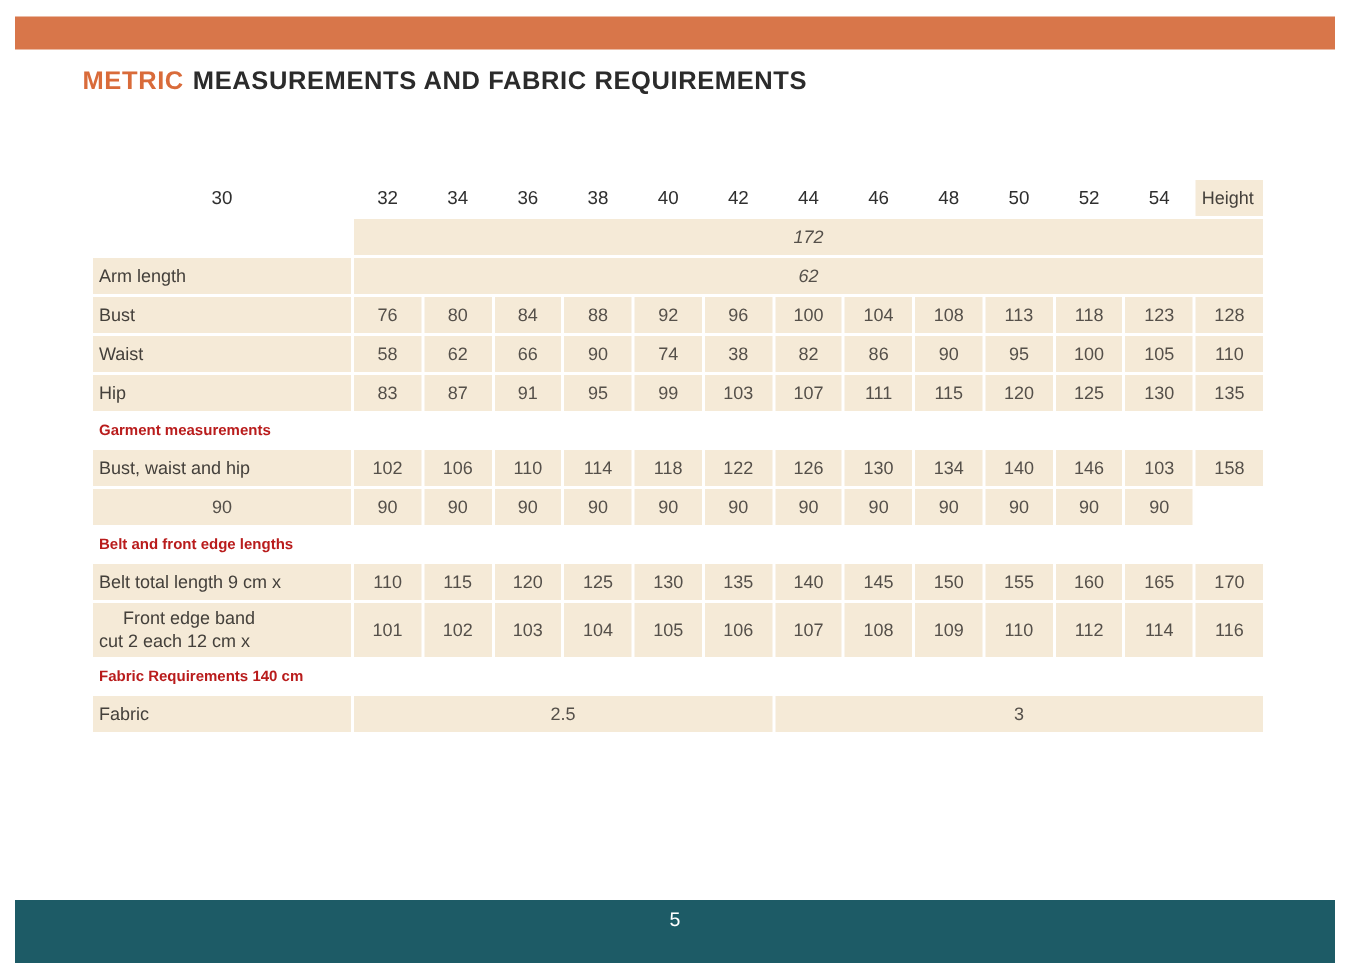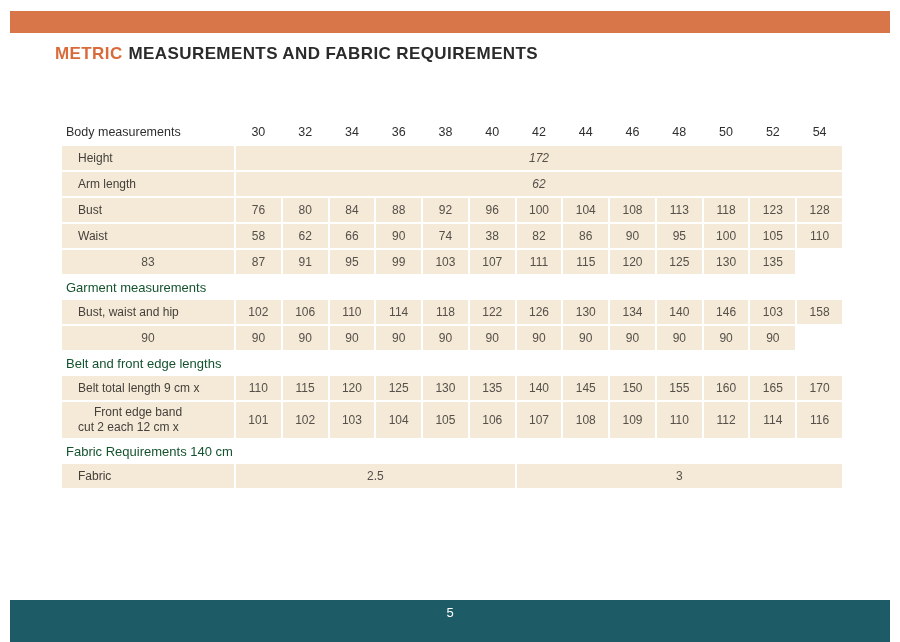--- a/index.html
+++ b/index.html
@@ -22,54 +22,53 @@
     display:grid;
     grid-template-columns:172px repeat(13,1fr);
     gap:2px;
   }
   .cell{
     background:#f5ead7;min-height:24px;
     display:flex;align-items:center;justify-content:center;
     font-size:12px;color:#55504a;
   }
   .cell.label{
-    justify-content:flex-start;padding-left:16px;color:#44403b;
+    justify-content:flex-start;padding-left:4px;color:#44403b;
     text-align:left;line-height:1.25;
   }
   .cell.tall{min-height:36px;}
   .hdr{
     background:transparent;min-height:24px;
     display:flex;align-items:center;justify-content:center;
     font-size:12.5px;color:#2f2f2f;font-weight:500;
   }
   .hdr.label{justify-content:flex-start;padding-left:4px;font-weight:400;}
   .section{
     grid-column:1 / -1;background:#ffffff;min-height:22px;
     display:flex;align-items:center;padding-left:4px;
-    font-size:13px;font-weight:normal;color:#14532d;
+    font-size:10px;font-weight:bold;color:#b91c1c;
   }
   .merged{grid-column:2 / -1;font-style:italic;}
   .footer{
     position:absolute;left:10px;top:600px;width:880px;height:42px;
     background:#1d5b66;color:#ffffff;
     display:flex;justify-content:center;align-items:flex-start;
     padding-top:5px;box-sizing:border-box;font-size:13px;
   }
 </style>
 </head>
 <body>
 
 <div class="topbar"></div>
 
 <div class="title">
   <span class="accent">METRIC</span><span>MEASUREMENTS AND FABRIC REQUIREMENTS</span>
 </div>
 
 <div class="table">
-    <div class="hdr label">Body measurements</div>
     <div class="hdr">30</div>
     <div class="hdr">32</div>
     <div class="hdr">34</div>
     <div class="hdr">36</div>
     <div class="hdr">38</div>
     <div class="hdr">40</div>
     <div class="hdr">42</div>
     <div class="hdr">44</div>
     <div class="hdr">46</div>
     <div class="hdr">48</div>
@@ -101,20 +100,21 @@
     <div class="cell">90</div>
     <div class="cell">74</div>
     <div class="cell">38</div>
     <div class="cell">82</div>
     <div class="cell">86</div>
     <div class="cell">90</div>
     <div class="cell">95</div>
     <div class="cell">100</div>
     <div class="cell">105</div>
     <div class="cell">110</div>
+    <div class="cell label">Hip</div>
     <div class="cell">83</div>
     <div class="cell">87</div>
     <div class="cell">91</div>
     <div class="cell">95</div>
     <div class="cell">99</div>
     <div class="cell">103</div>
     <div class="cell">107</div>
     <div class="cell">111</div>
     <div class="cell">115</div>
     <div class="cell">120</div>

